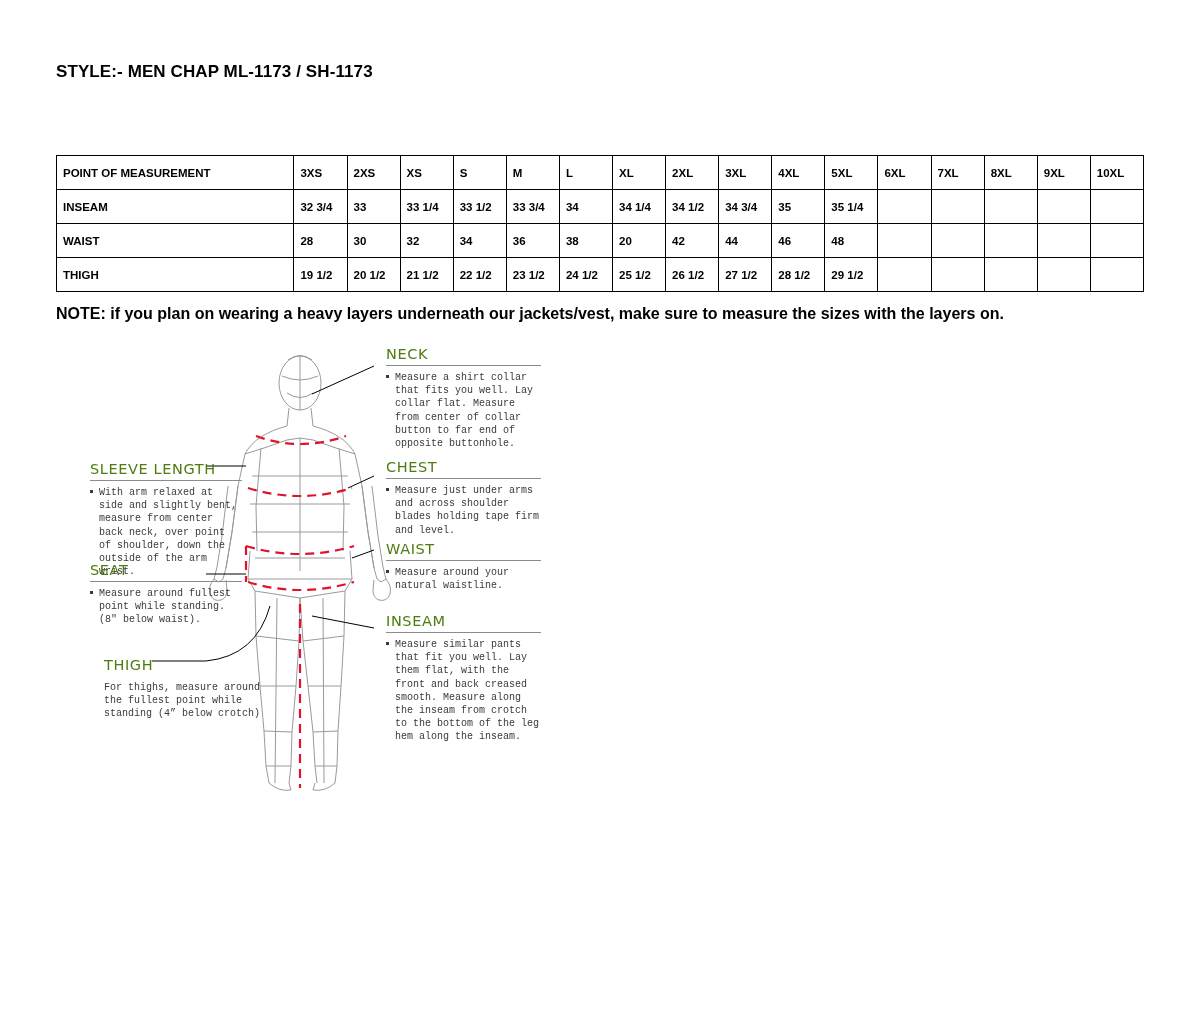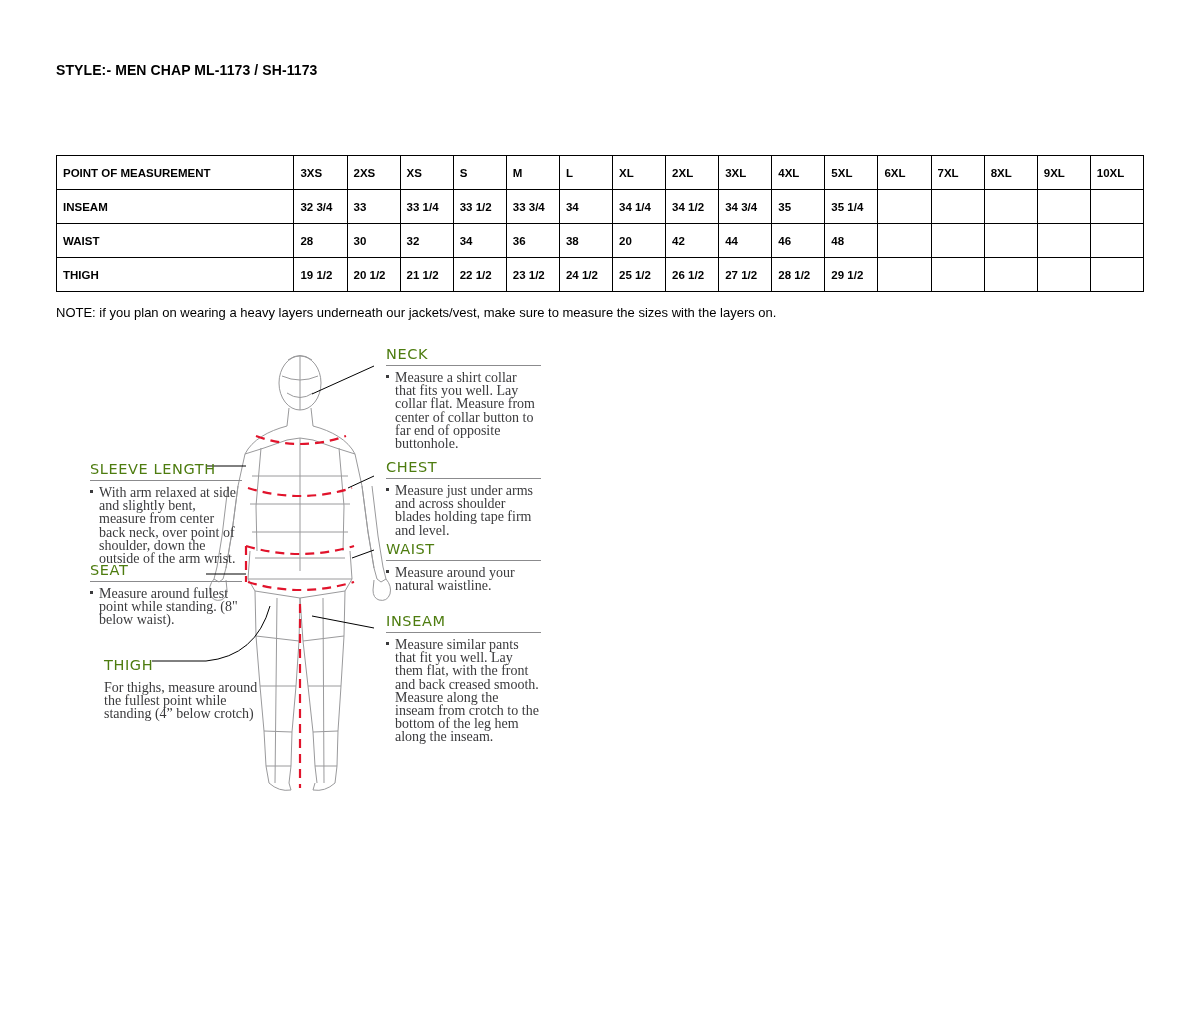--- a/index.html
+++ b/index.html
@@ -20,21 +20,21 @@
     position: absolute;
     left: 0; top: 0;
     width: 1200px;
     height: 1026px;
   }
 
   .style-title {
     position: absolute;
     left: 56px;
     top: 62px;
-    font-size: 14px;
+    font-size: 17px;
     font-weight: bold;
     letter-spacing: 0.1px;
     white-space: nowrap;
   }
 
   table.size-chart {
     position: absolute;
     left: 56px;
     top: 155px;
     border-collapse: collapse;
@@ -58,22 +58,22 @@
   table.size-chart .col-label { width: 237px; }
   table.size-chart .col-size  { width: 53px; }
   table.size-chart td.val {
     font-weight: bold;
   }
 
   .note {
     position: absolute;
     left: 56px;
     top: 305px;
-    font-size: 13px;
-    font-weight: normal;
+    font-size: 16px;
+    font-weight: bold;
     white-space: nowrap;
   }
 
   .figure-wrap {
     position: absolute;
     left: 56px;
     top: 336px;
     width: 620px;
     height: 470px;
   }
@@ -87,24 +87,24 @@
     letter-spacing: 0.6px;
     font-family: "DejaVu Sans", sans-serif;
     white-space: nowrap;
   }
   .cal-rule {
     height: 1px;
     background: #8b8b8d;
     margin-top: 3px;
   }
   .cal-body {
-    font-size: 14px;
+    font-size: 10px;
     line-height: 13.2px;
     color: #3a3a3c;
-    font-family: Liberation Serif, serif;
+    font-family: Liberation Mono, monospace;
     margin-top: 5px;
     position: relative;
     padding-left: 9px;
   }
   .cal-body .bullet {
     position: absolute;
     left: 0;
     top: 4px;
     width: 3px;
     height: 3px;

